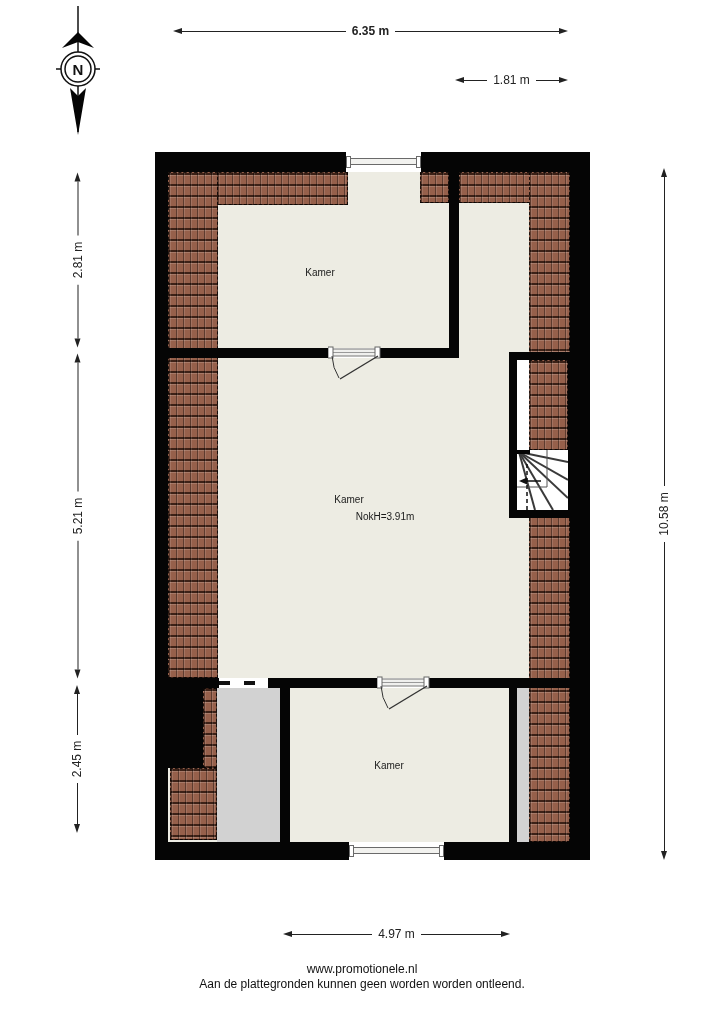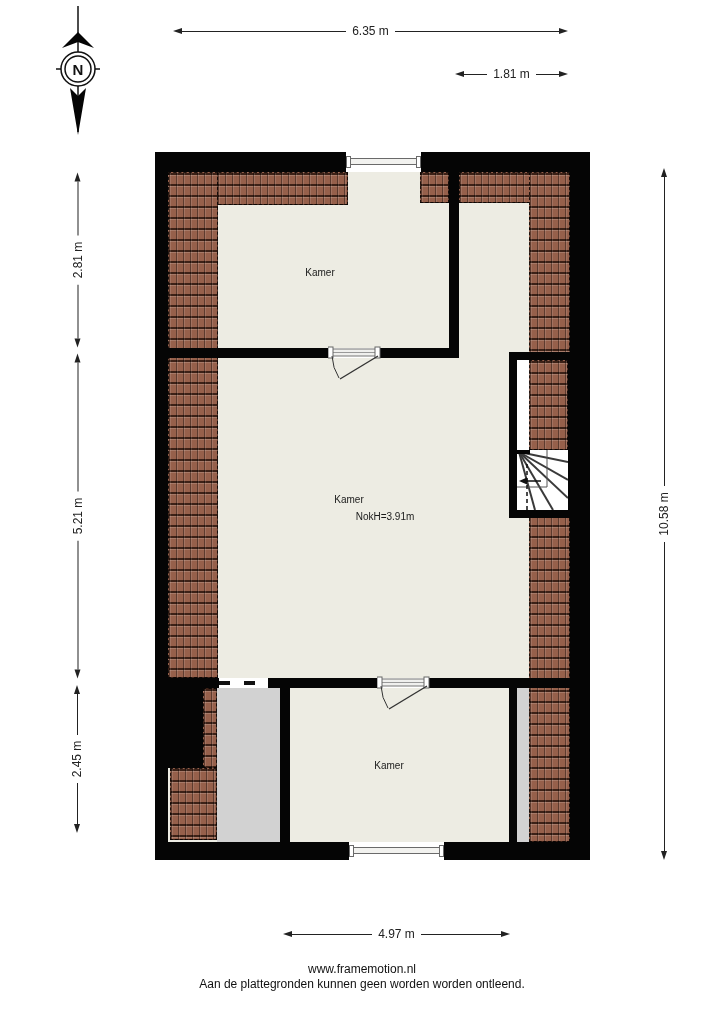--- a/index.html
+++ b/index.html
@@ -60,28 +60,28 @@
       <line x1="16" y1="65" x2="28" y2="65" stroke="#111" stroke-width="1.5"></line>
       <line x1="48" y1="65" x2="60" y2="65" stroke="#111" stroke-width="1.5"></line>
       <polygon points="22,44 38,28 54,44 38,38" fill="#050505"></polygon>
       <circle cx="38" cy="65" r="17" fill="#fff" stroke="#111" stroke-width="1.5"></circle>
       <circle cx="38" cy="65" r="13" fill="#fff" stroke="#111" stroke-width="1.5"></circle>
       <text x="38" y="71" text-anchor="middle" font-size="15" font-weight="bold" font-family="Liberation Sans, sans-serif" fill="#111">N</text>
       <polygon points="30,84 38,92 46,84 38,131" fill="#050505"></polygon>
     </svg>
   </div>
 
-  <div class="dim" style="left:173px;top:21px;width:395px;">
+  <div class="dim" style="left:173px;top:21px;width:395px;font-weight:bold;">
     <span class="ah l"></span>
       <span class="ln"></span>
     <span class="lbl">6.35 m</span>
     <span class="ln"></span>
       <span class="ah r"></span>
   </div>
-  <div class="dim" style="left:455px;top:64px;width:113px;">
+  <div class="dim" style="left:455px;top:70px;width:113px;">
     <span class="ah l"></span>
       <span class="ln"></span>
     <span class="lbl">1.81 m</span>
     <span class="ln"></span>
       <span class="ah r"></span>
   </div>
 
   <div class="dim vert" style="left:-10.5px;top:249.5px;width:175px;">
     <span class="ah l"></span>
       <span class="ln"></span>
@@ -197,17 +197,17 @@
       <path d="M 4 10 A 46 46 0 0 0 11 32" fill="none" stroke="#333" stroke-width="1"></path>
     </svg>
   </div>
 
   <div class="room-label" style="left:320px;top:272px;">Kamer</div>
   <div class="room-label" style="left:349px;top:499px;">Kamer</div>
   <div class="room-label" style="left:349px;top:516px;margin-left:36px;">NokH=3.91m</div>
   <div class="room-label" style="left:389px;top:765px;">Kamer</div>
 
   <div class="footer" style="top:962px;">
-    <div>www.framemotion.nl</div>
+    <div>www.promotionele.nl</div>
     <div>Aan de plattegronden kunnen geen worden worden ontleend.</div>
   </div>
 
 </div>
 
 </body></html>

